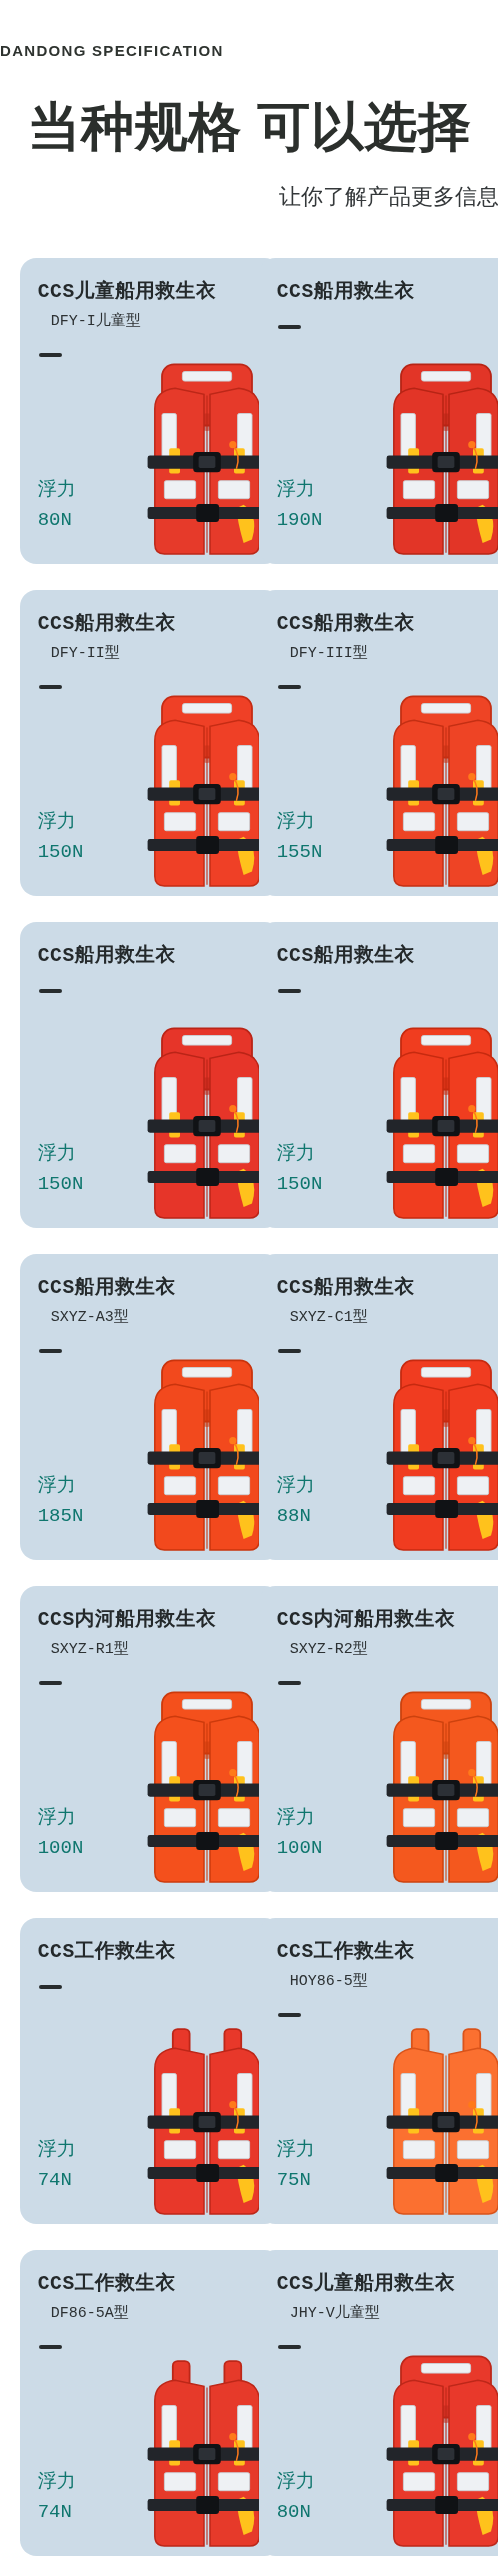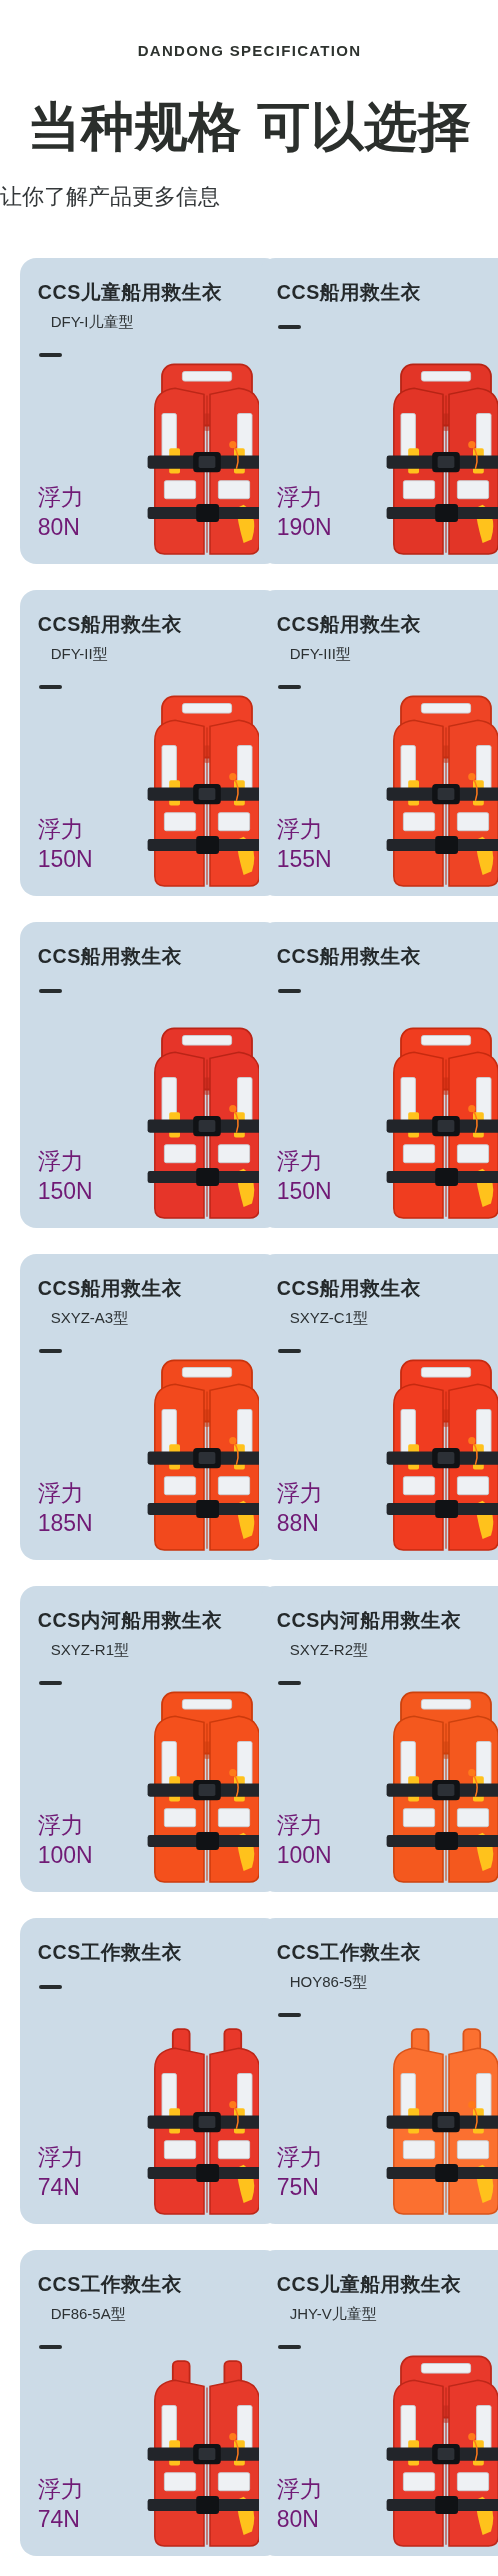--- a/index.html
+++ b/index.html
@@ -4,69 +4,70 @@
 <style>
   html,body{margin:0;padding:0;background:#ffffff;}
   .page{
     width:499px;height:2576px;overflow:hidden;position:relative;
     background:#ffffff;
     font-family:"Liberation Sans","DejaVu Sans",sans-serif;
     color:#272c2e;
   }
   
   .eyebrow{
-    padding-top:40px;text-align:center;
+    padding-top:40px;
     font-size:15px;font-weight:bold;letter-spacing:1.3px;
     color:#2e332f;line-height:21.5px;
   }
   .big-title{
     margin-top:33px;text-align:center;
     font-size:53px;font-weight:900;letter-spacing:0.6px;
     color:#2b2f2c;line-height:63px;white-space:nowrap;
   }
   .subtitle{
-    margin-top:26.5px;text-align:left;
+    margin-top:26.5px;text-align:right;
     font-size:22px;font-weight:500;color:#34383a;line-height:25px;
   }
   
   .grid{
     margin-top:49px;
     padding:0 20px;
     display:grid;
     grid-template-columns:219px 219px;
     column-gap:20px;
     row-gap:26px;
   }
   .card{
     position:relative;
     width:261px;height:306px;
     background:#ccdbe7;
     border-radius:16.4px;
     overflow:hidden;
+    font-family:Liberation Mono, monospace;
   }
   .card .p-title{
     display:block;
     padding:21.5px 0 0 17.7px;
     font-size:19.6px;font-weight:bold;letter-spacing:0.6px;
     color:#24292b;line-height:24px;white-space:nowrap;
   }
   .card .p-model{
     display:block;
     padding:8.8px 0 0 17.7px;
     font-size:15px;font-weight:500;
     color:#2c3133;line-height:19px;margin-left:13px;
   }
   .dash{
     margin:21.5px 0 0 19px;
     width:23.4px;height:4.4px;border-radius:2.2px;
     background:#272c2e;
   }
   .buoyancy{
-    position:absolute;left:17.7px;bottom:22px;
-    font-size:23px;font-weight:500;color:#701a75;line-height:30px;
+    position:absolute;left:17.7px;bottom:29px;
+    font-size:19px;font-weight:500;color:#0f766e;line-height:30px;
   }
   .buoyancy span{display:block;}
   
   .jacket{
     position:absolute;right:5px;bottom:2.5px;
     width:138px;height:213px;
   }
   .style-vest .collar{display:none;}
   .style-collar .shoulders{display:none;}
 </style>

